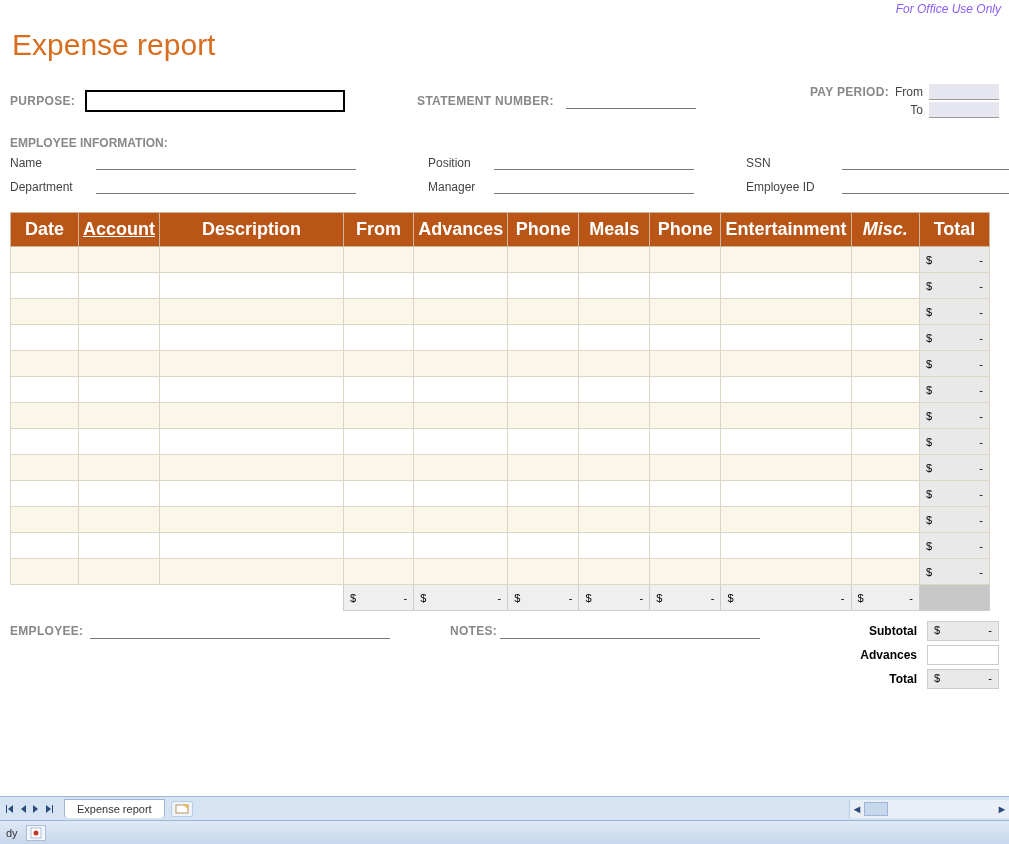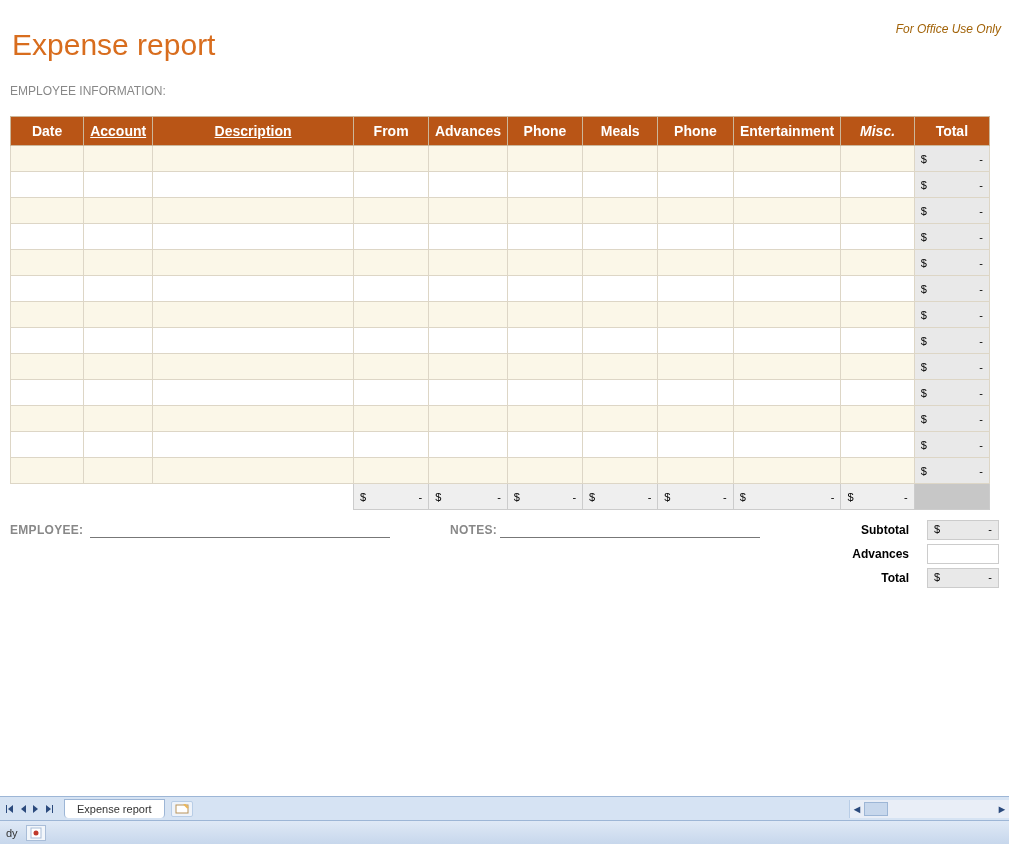--- a/index.html
+++ b/index.html
@@ -17,22 +17,21 @@
     top: 0; left: 0; right: 0;
     height: 790px;
     background: #fff;
     padding: 4px 10px;
   }
   .office-only {
     position: absolute;
     right: 8px; top: 2px;
     font-style: italic;
     font-size: 12px;
-    color: #a16207;
-    margin-top: 20px;
+    color: #8b5cf6;
   }
   .title {
     color: #d86d1e;
     font-size: 30px;
     font-weight: normal;
     margin: 24px 0 22px 2px;
   }
   
   .row1 { display: flex; align-items: center; gap: 6px; margin-bottom: 8px; }
   .lbl-bold { color: #888; font-weight: bold; font-size: 12px; letter-spacing: .3px; }
@@ -57,55 +56,55 @@
   .payperiod-col {
     margin-left: auto;
     display: grid;
     grid-template-columns: auto auto auto;
     gap: 2px 6px;
     align-items: center;
   }
   .payperiod-col .right { text-align: right; }
 
   .section-head {
-    color: #888; font-weight: normal; font-size: 12px; margin-top: 18px; margin-bottom: 4px;
+    color: #888; font-weight: bold; font-size: 12px; margin-top: 18px; margin-bottom: 4px;
   }
   .emp-grid {
     display: grid;
     grid-template-columns: 80px 260px 60px 60px 200px 40px 90px 180px;
     row-gap: 8px; column-gap: 6px;
     align-items: end;
   }
   .emp-grid .underline { width: 100%; }
 
   
   table.expense {
     border-collapse: collapse;
     width: 980px;
     margin-top: 18px;
   }
   table.expense th {
     background: #b95516;
     color: #fff;
     font-weight: bold;
-    font-size: 14px;
+    font-size: 18px;
     text-align: center;
     padding: 6px 4px;
     border: 1px solid #ccb79a;
   }
   table.expense td {
     border: 1px solid #ddd6c6;
     height: 26px;
     font-size: 11px;
     padding: 0 6px;
   }
   table.expense tr.alt td { background: #fbf7e8; }
   table.expense tr.plain td { background: #fff; }
 
-  .col-date{width:70px;} .col-acct{width:66px;text-decoration:underline;} .col-desc{width:192px;text-decoration:underline;}
+  .col-date{width:70px;} .col-acct{width:66px;text-decoration:underline;} .col-desc{width:192px;}
   .col-amt{width:72px;} .col-ent{width:96px;} .col-misc{width:70px;font-style:italic;} .col-total{width:72px;}
 
   td.total-cell {
     background: #e9e9e9 !important;
     text-align: right;
   }
   td.total-cell .dol { float:left; }
   tr.sum td {
     background:#efefef; text-align:right; border:1px solid #ccc;
   }
@@ -113,21 +112,21 @@
   td.sum-total { background:#c7c7c7 !important; }
 
   
   .bottom-area {
     display: grid;
     grid-template-columns: 80px 300px 60px 50px 260px 1fr 90px 72px;
     align-items: center;
     margin-top: 10px;
     row-gap: 4px;
   }
-  .sum-label { text-align:right; font-weight:bold; padding-right:18px; font-size:12px;}
+  .sum-label { text-align:right; font-weight:bold; padding-right:10px; font-size:12px;}
   .sum-val {
     background:#e9e9e9; border:1px solid #ccc; height:20px;
     text-align:right; padding:2px 6px; font-size:11px;
   }
   .sum-val .dol{float:left;}
   .sum-val.plain { background:#fff; }
 
   
   .tabstrip {
     position: absolute; left:0; right:0; bottom: 24px;
@@ -178,22 +177,56 @@
   }
   svg { display:block; }
 </style>
 </head>
 <body>
 
 <div class="sheet">
   <div class="office-only">For Office Use Only</div>
   <div class="title">Expense report</div>
 
+  <div class="row1">
+    <span class="lbl-bold">PURPOSE:</span>
+    <input class="purpose-box" value="" style="">
+    <span style="width:60px"></span>
+    <span class="lbl-bold">STATEMENT NUMBER:</span>
+    <input class="underline" style="width: 130px; margin-left: 6px;" value="">
+    <div class="payperiod-col">
+      <span class="lbl-bold" style="grid-row:1;grid-column:1">PAY PERIOD:</span>
+      <span class="lbl right" style="grid-row:1;grid-column:2">From</span>
+      <span class="shaded-cell" style="width:70px;grid-row:1;grid-column:3"></span>
+      <span style="grid-row:2;grid-column:1"></span>
+      <span class="lbl right" style="grid-row:2;grid-column:2">To</span>
+      <span class="shaded-cell" style="width:70px;grid-row:2;grid-column:3"></span>
+    </div>
+  </div>
 
   <div class="section-head">EMPLOYEE INFORMATION:</div>
+  <div class="emp-grid">
+    <span class="lbl">Name</span>
+    <input class="underline" value="" style="">
+    <span></span>
+    <span class="lbl">Position</span>
+    <input class="underline" value="" style="">
+    <span></span>
+    <span class="lbl">SSN</span>
+    <input class="underline" value="" style="">
+
+    <span class="lbl">Department</span>
+    <input class="underline" value="" style="">
+    <span></span>
+    <span class="lbl">Manager</span>
+    <input class="underline" value="" style="">
+    <span></span>
+    <span class="lbl">Employee ID</span>
+    <input class="underline" value="" style="">
+  </div>
 
   <table class="expense">
     <thead>
       <tr>
         <th class="col-date">Date</th>
         <th class="col-acct">Account</th>
         <th class="col-desc">Description</th>
         <th class="col-amt">From</th>
         <th class="col-amt">Advances</th>
         <th class="col-amt">Phone</th>

